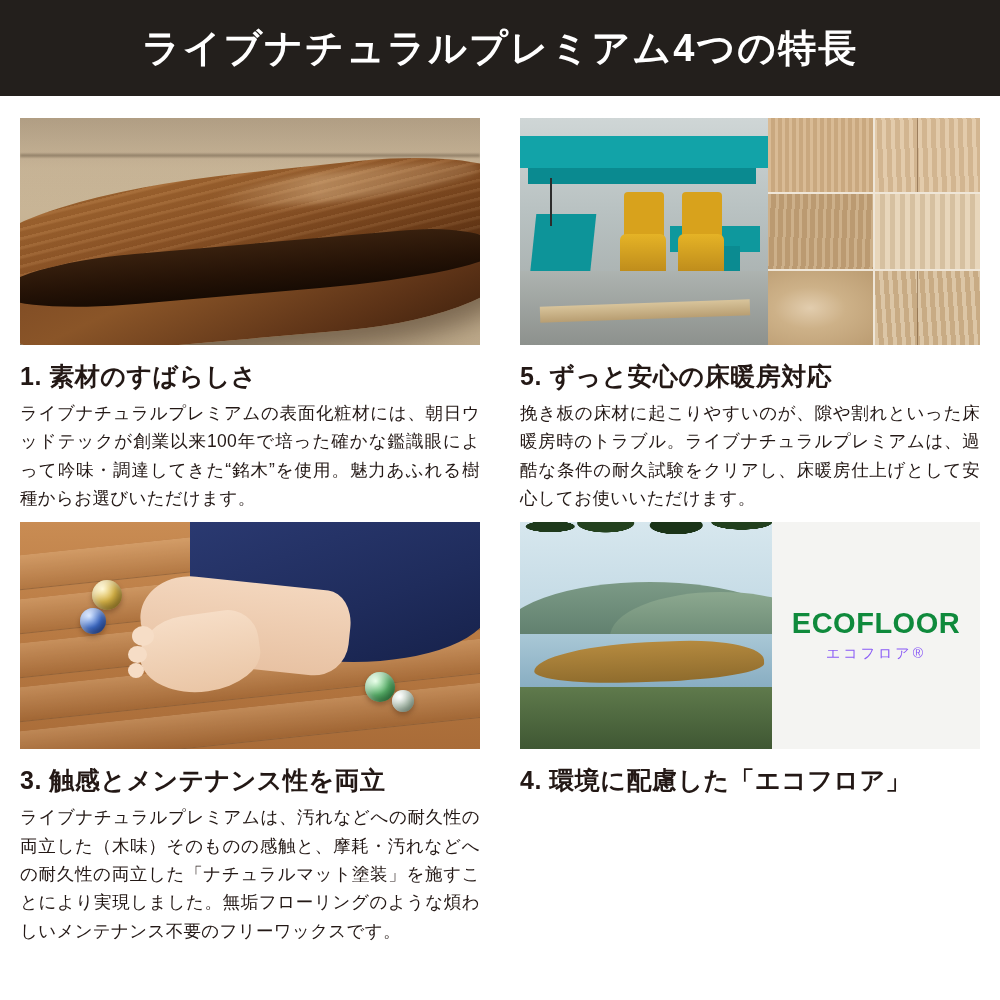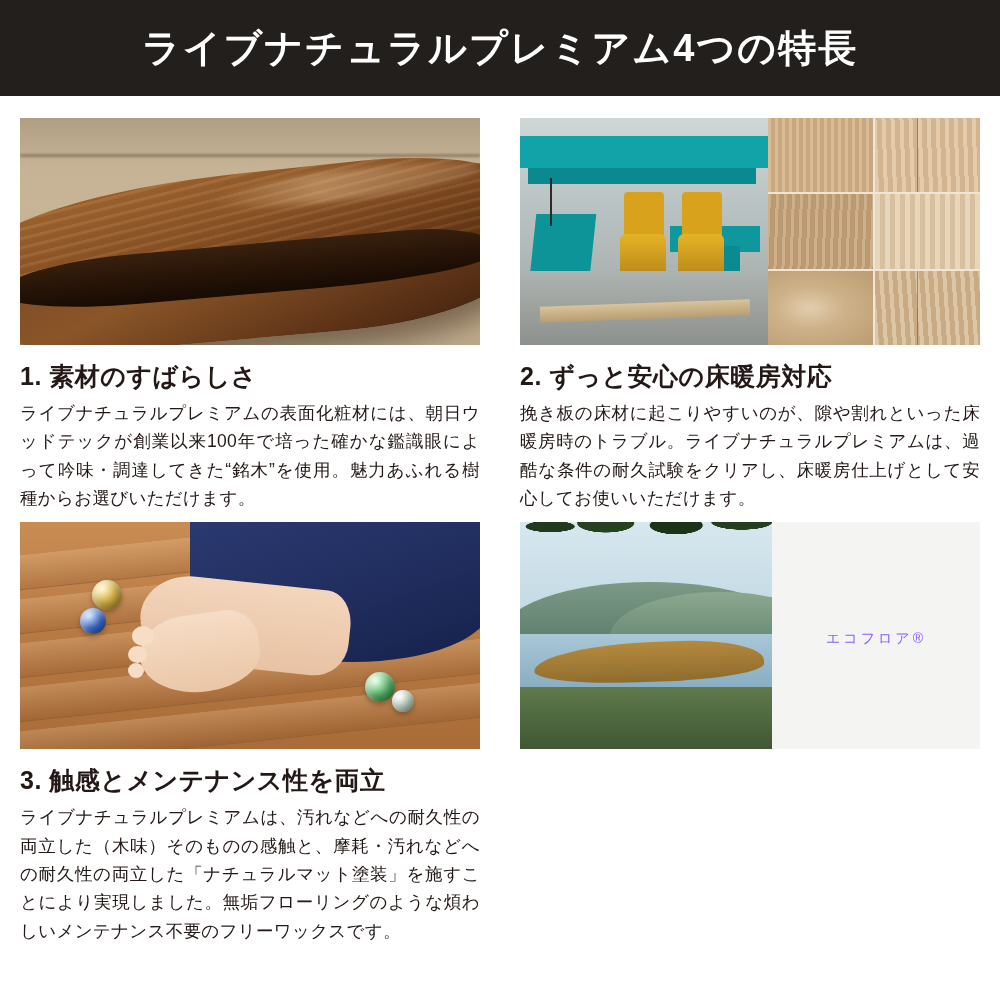--- a/index.html
+++ b/index.html
@@ -367,21 +367,21 @@
               <div class="crack"></div>
             </div>
           <div class="wsample w3"></div>
           <div class="wsample w4"></div>
           <div class="wsample w5"></div>
           <div class="wsample w6">
               <div class="crack"></div>
             </div>
         </div>
       </div>
-      <div class="card-title">2. ずっと安心の床暖房対応</div>
+      <div class="card-title">5. ずっと安心の床暖房対応</div>
       <div class="card-body">
         <p>挽き板の床材に起こりやすいのが、隙や割れといった床暖房時のトラブル。ライブナチュラルプレミアムは、過酷な条件の耐久試験をクリアし、床暖房仕上げとして安心してお使いいただけます。</p>
       </div>
     </div>
 
     <div class="card">
       <div class="card-figure fig-baby">
         <div class="board bd1"></div>
         <div class="board bd2"></div>
         <div class="board bd3"></div>
@@ -409,19 +409,23 @@
         <div class="fe-left">
           <div class="sky"></div>
           <div class="hills"></div>
           <div class="hills2"></div>
           <div class="lake"></div>
           <div class="shore"></div>
           <div class="fore"></div>
           <div class="leaves"></div>
         </div>
         <div class="fe-right">
+          <div class="eco-logo">
+            <span class="eco">ECO</span><span class="floor">FLOOR</span>
+          </div>
           <div class="eco-sub">エコフロア®</div>
         </div>
       </div>
+      <div class="card-title">4. 環境に配慮した「エコフロア」</div>
     </div>
 
   </div>
 </div>
 
 </body></html>

